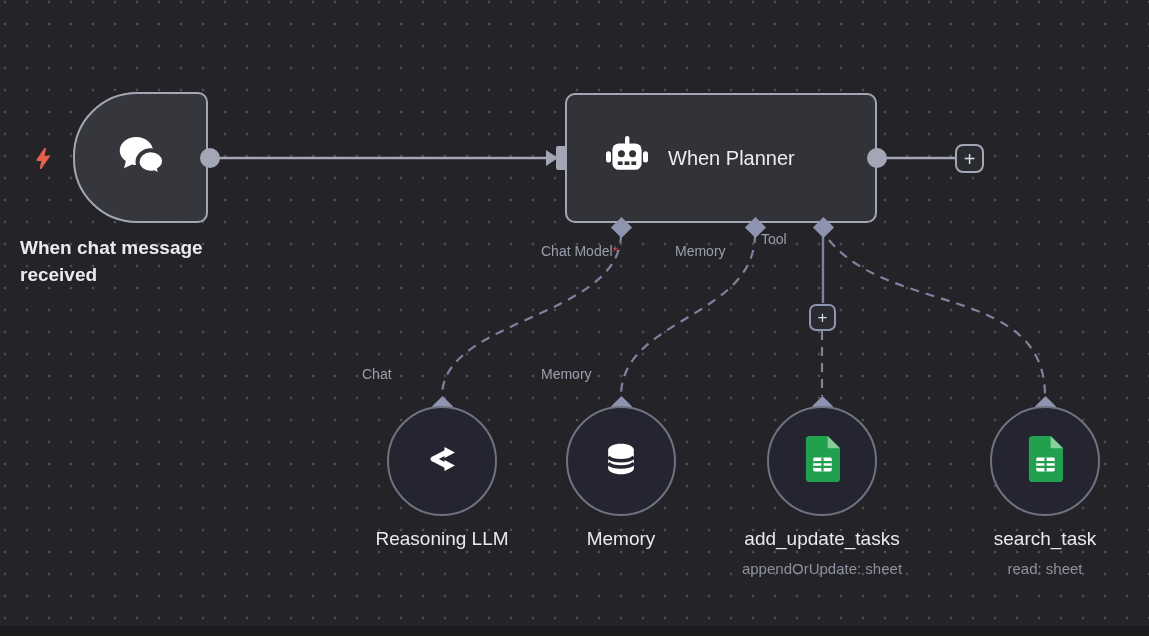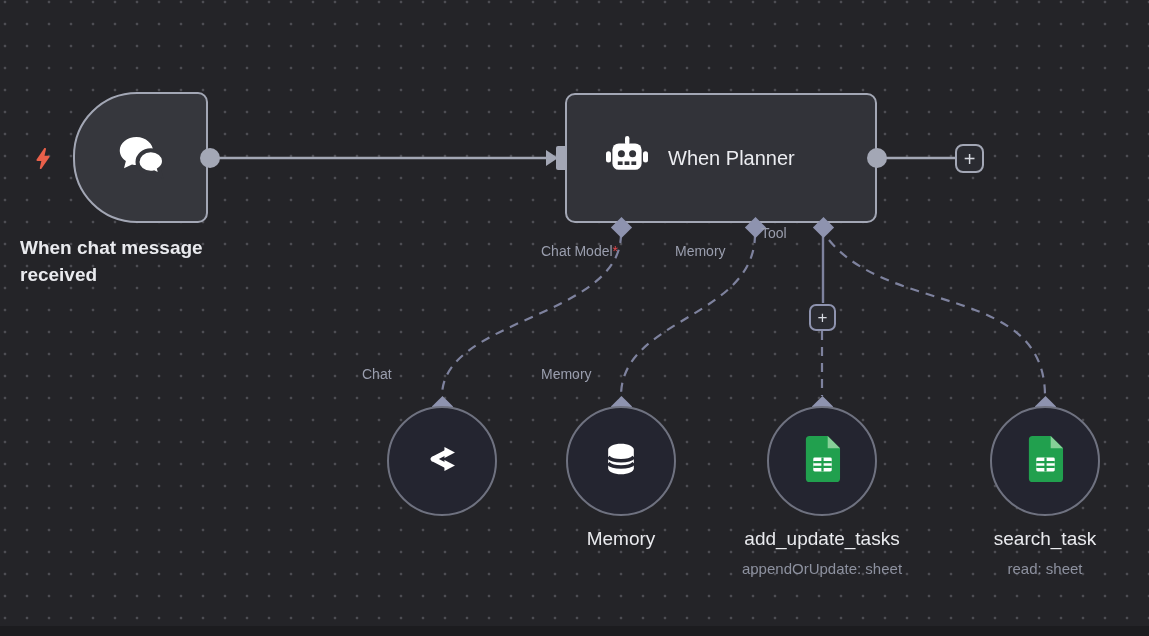--- a/index.html
+++ b/index.html
@@ -146,35 +146,36 @@
   <div class="abs plus-btn" style="left:955px;top:144px;width:29px;height:29px;">+</div>
 
   <div class="abs diamond" style="left:613.5px;top:219.5px;"></div>
   <div class="abs diamond" style="left:747.5px;top:219.5px;"></div>
   <div class="abs diamond" style="left:815.5px;top:219.5px;"></div>
 
   <div class="abs port-label" style="left:541px;top:243px;">
     <span>Chat Model</span><span class="req">*</span>
   </div>
   <div class="abs port-label" style="left:675px;top:243px;">Memory</div>
-  <div class="abs port-label" style="left:743px;top:225px;padding-left:18px;">Tool</div>
+  <div class="abs port-label" style="left:743px;top:231px;padding-left:18px;">Tool</div>
 
   <div class="abs plus-btn plus-small" style="left:809px;top:304px;width:27px;height:27px;">+</div>
 
   <div class="abs port-label" style="left:362px;top:366px;">Chat</div>
   <div class="abs diamond" style="left:434.5px;top:398.5px;"></div>
   <div class="abs round-node" style="left:387px;top:406px;">
     <span>
       <svg viewBox="0 0 24 24" width="42" height="42">
         <path d="M7 12 L14.2 8.3 M7 12 L14.2 15.7" stroke="#fff" stroke-width="3" stroke-linecap="round" fill="none"></path>
         <path d="M13.4 5.2 L19.4 8.3 L13.4 11.4 Z" fill="#fff"></path>
         <path d="M13.4 12.6 L19.4 15.7 L13.4 18.8 Z" fill="#fff"></path>
       </svg>
     </span>
   </div>
+  <div class="abs sub-title" style="left:322px;top:528px;">Reasoning LLM</div>
 
   <div class="abs port-label" style="left:541px;top:366px;">Memory</div>
   <div class="abs diamond" style="left:613.5px;top:398.5px;"></div>
   <div class="abs round-node" style="left:566px;top:406px;">
     <span>
       <svg viewBox="0 0 24 24" width="44" height="44">
         <path d="M5 7 c0-1.85 3.15-3.3 7-3.3 s7 1.45 7 3.3 v10 c0 1.85-3.15 3.3-7 3.3 s-7-1.45-7-3.3 z" fill="#fff"></path>
         <path d="M5 10.9 c1.25 1.25 3.95 2.05 7 2.05 s5.75-.8 7-2.05" stroke="#242530" stroke-width="2" fill="none"></path>
         <path d="M5 14.3 c1.25 1.25 3.95 2.05 7 2.05 s5.75-.8 7-2.05" stroke="#242530" stroke-width="2" fill="none"></path>
       </svg>

